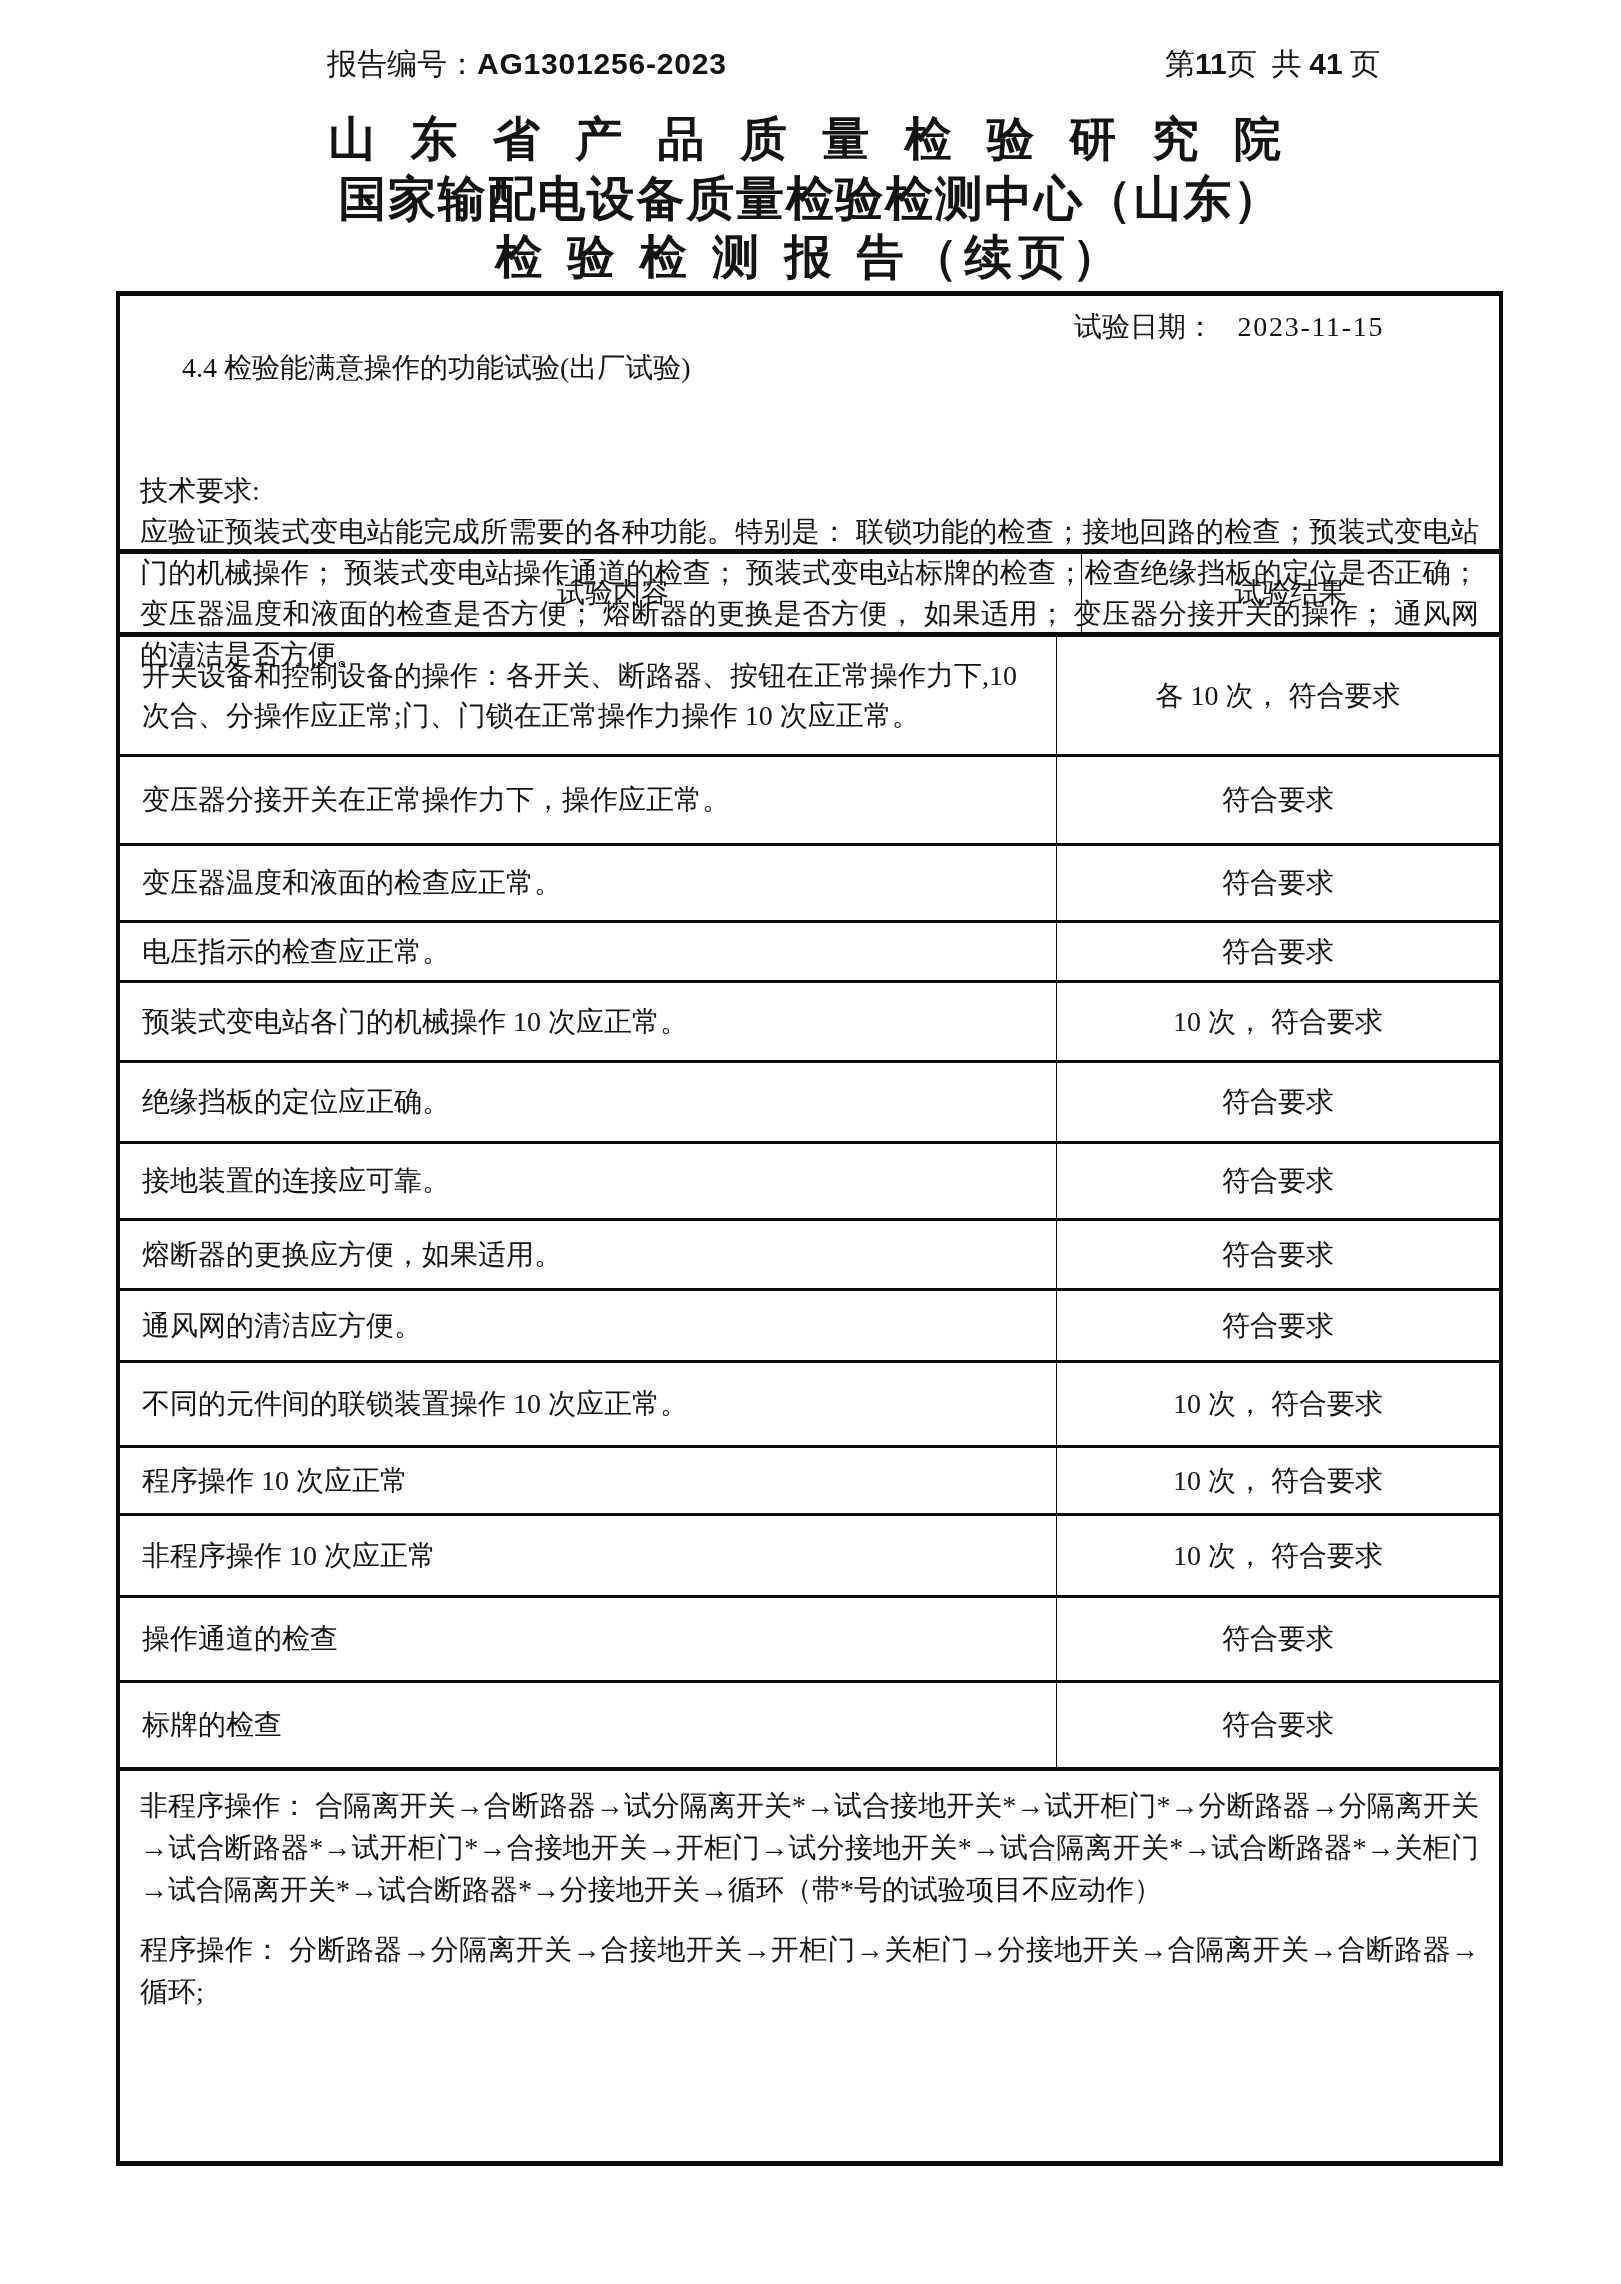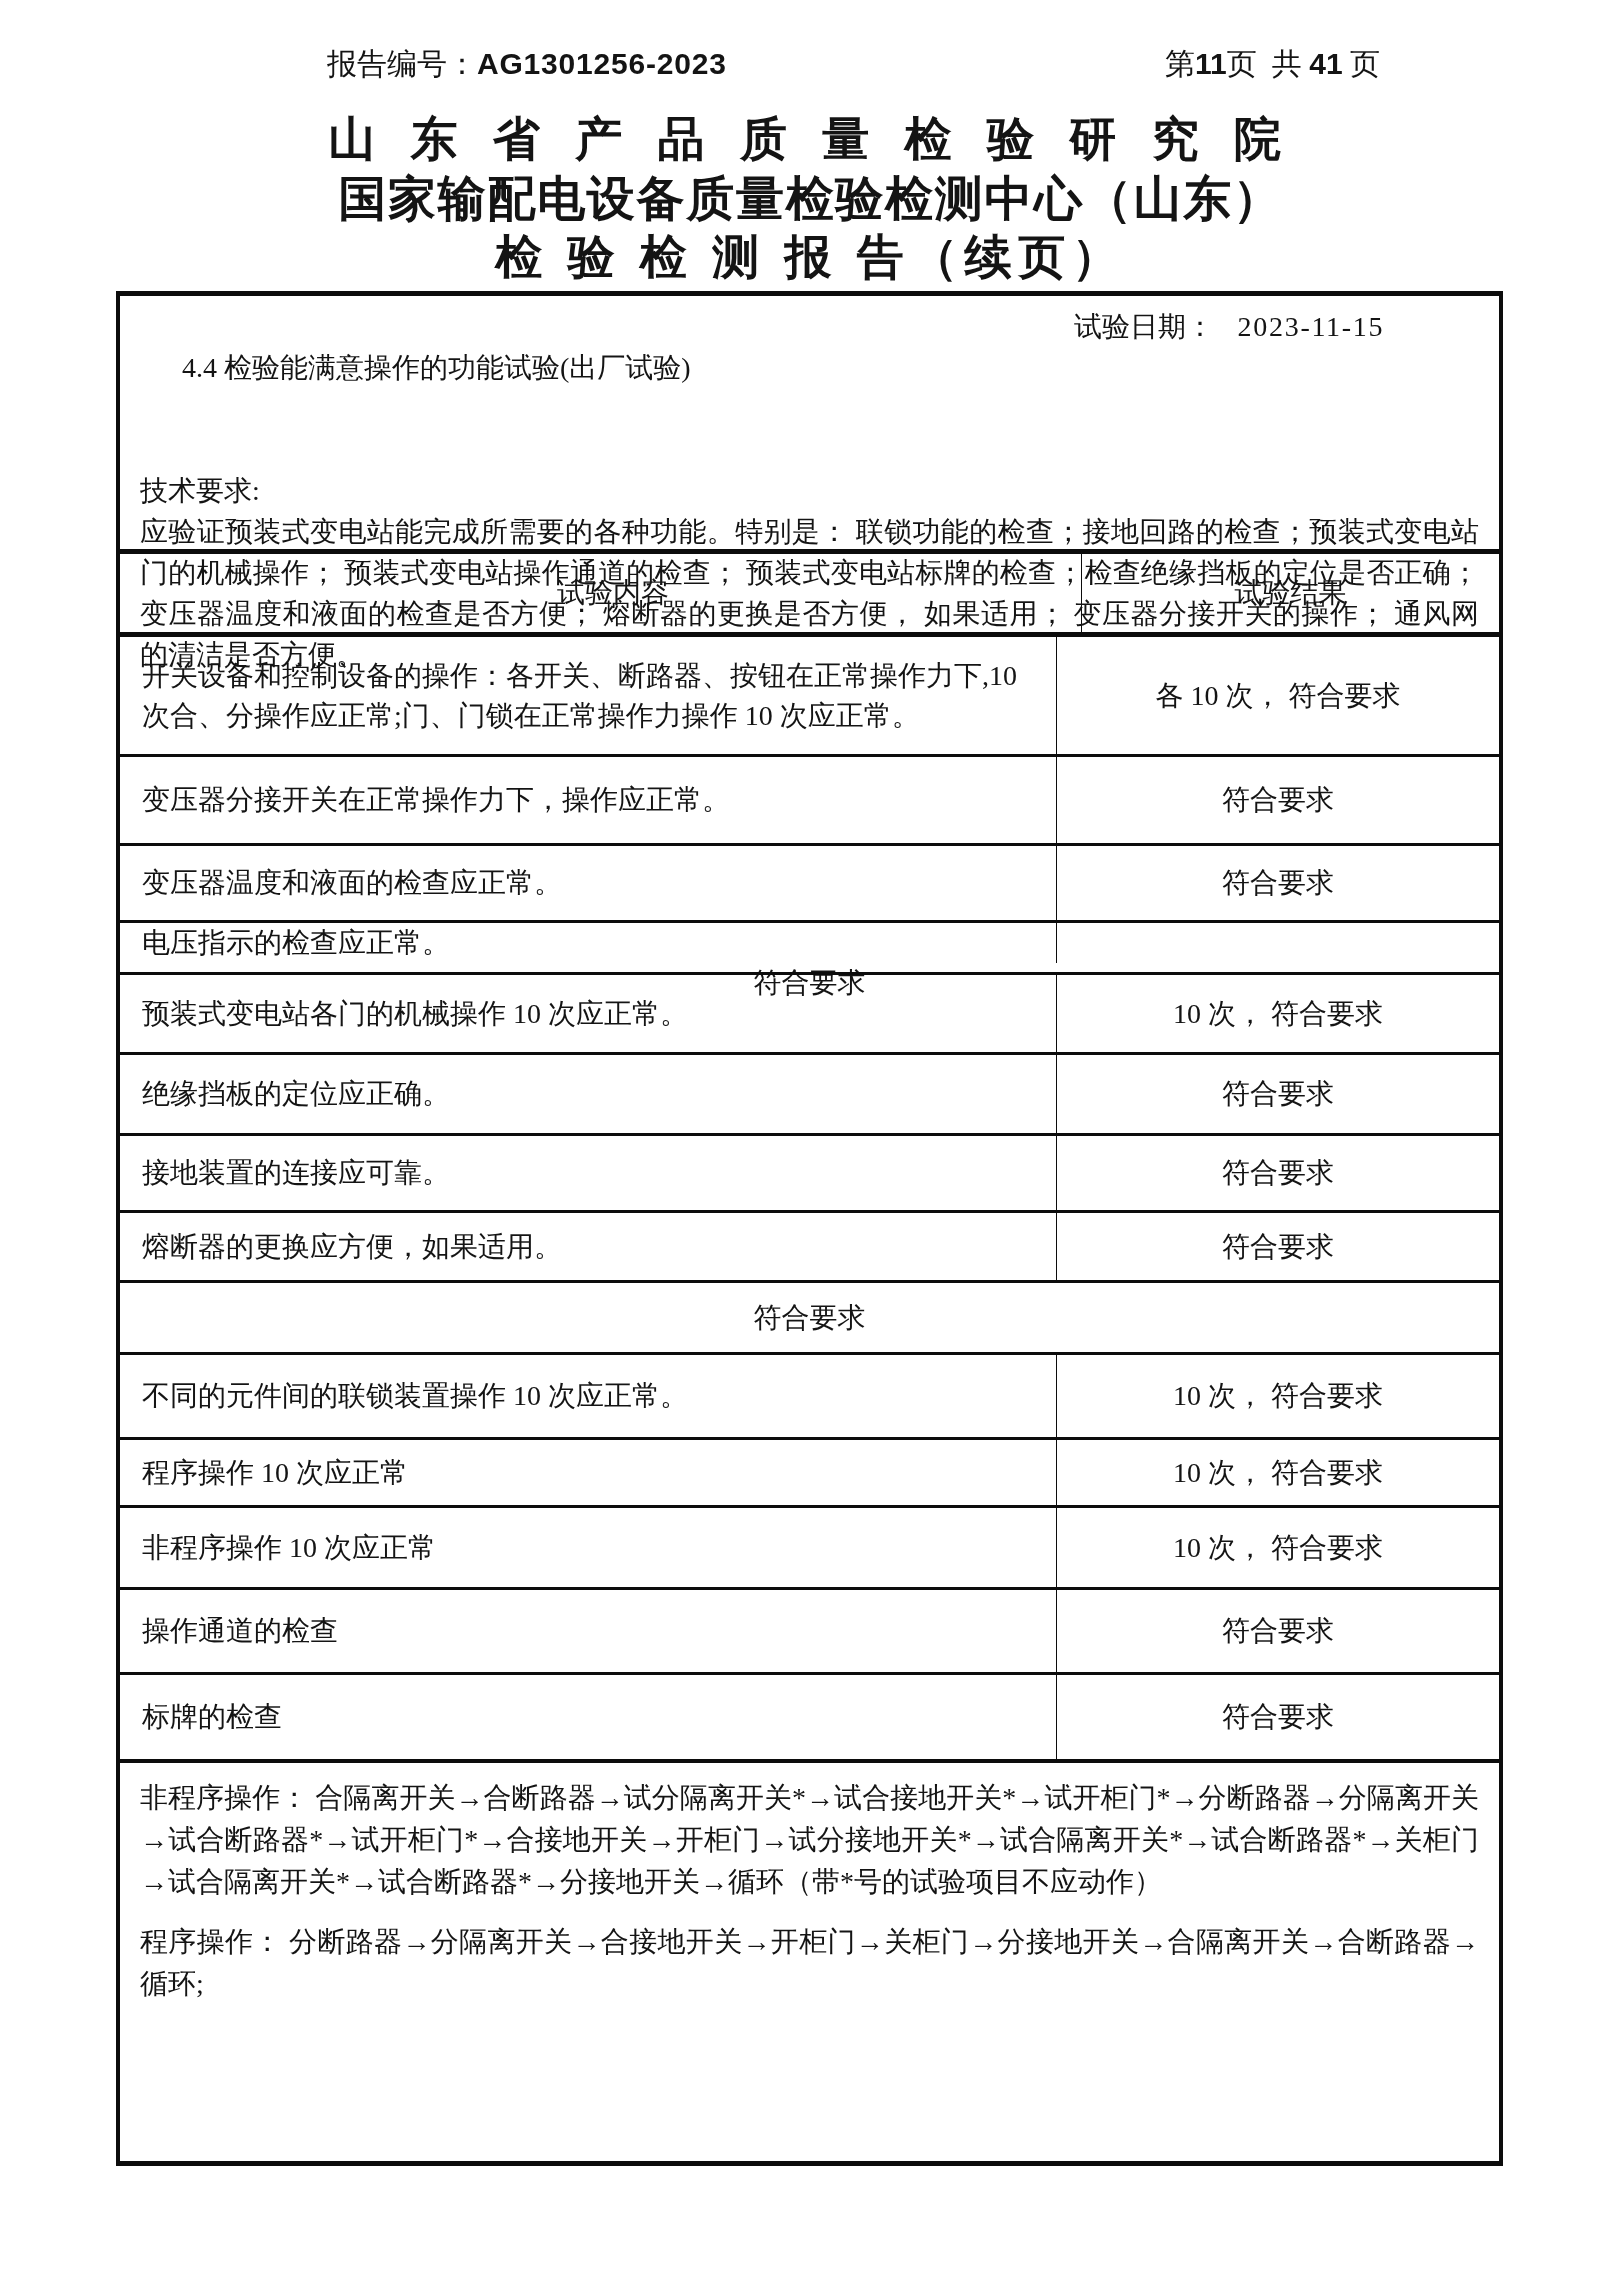--- a/index.html
+++ b/index.html
@@ -88,21 +88,21 @@
         <span>变压器分接开关在正常操作力下，操作应正常。</span>
       </div>
     <div class="c2">符合要求</div>
   </div>
   <div class="trow" style="height:77px;">
     <div class="c1">
         <span>变压器温度和液面的检查应正常。</span>
       </div>
     <div class="c2">符合要求</div>
   </div>
-  <div class="trow" style="height:52px;flex-direction:column;">
+  <div class="trow" style="height:60px;">
     <div class="c1">
         <span>电压指示的检查应正常。</span>
       </div>
     <div class="c2">符合要求</div>
   </div>
   <div class="trow" style="height:80px;">
     <div class="c1">
         <span>预装式变电站各门的机械操作 10 次应正常。</span>
       </div>
     <div class="c2">10 次， 符合要求</div>
@@ -119,20 +119,23 @@
       </div>
     <div class="c2">符合要求</div>
   </div>
   <div class="trow" style="height:70px;">
     <div class="c1">
         <span>熔断器的更换应方便，如果适用。</span>
       </div>
     <div class="c2">符合要求</div>
   </div>
   <div class="trow" style="height:72px;">
+    <div class="c1">
+        <span>通风网的清洁应方便。</span>
+      </div>
     <div class="c2">符合要求</div>
   </div>
   <div class="trow" style="height:85px;">
     <div class="c1">
         <span>不同的元件间的联锁装置操作 10 次应正常。</span>
       </div>
     <div class="c2">10 次， 符合要求</div>
   </div>
   <div class="trow" style="height:68px;">
     <div class="c1">

